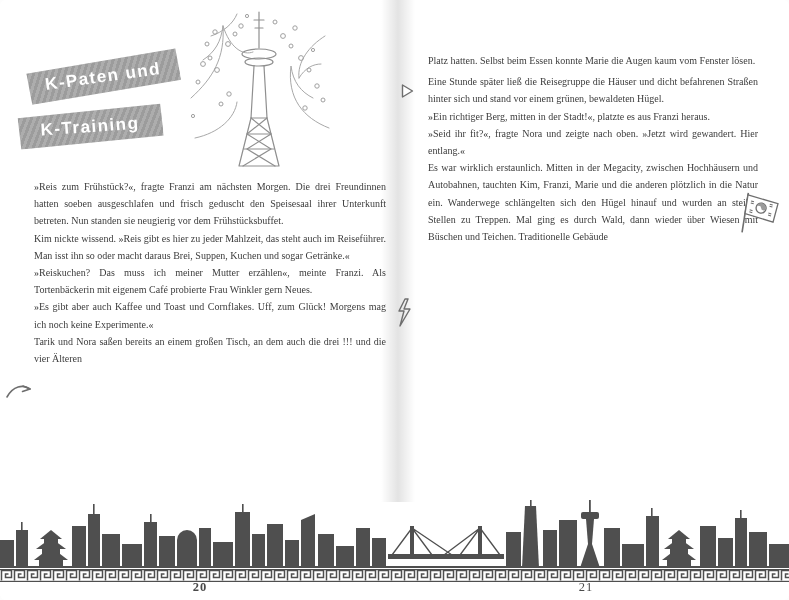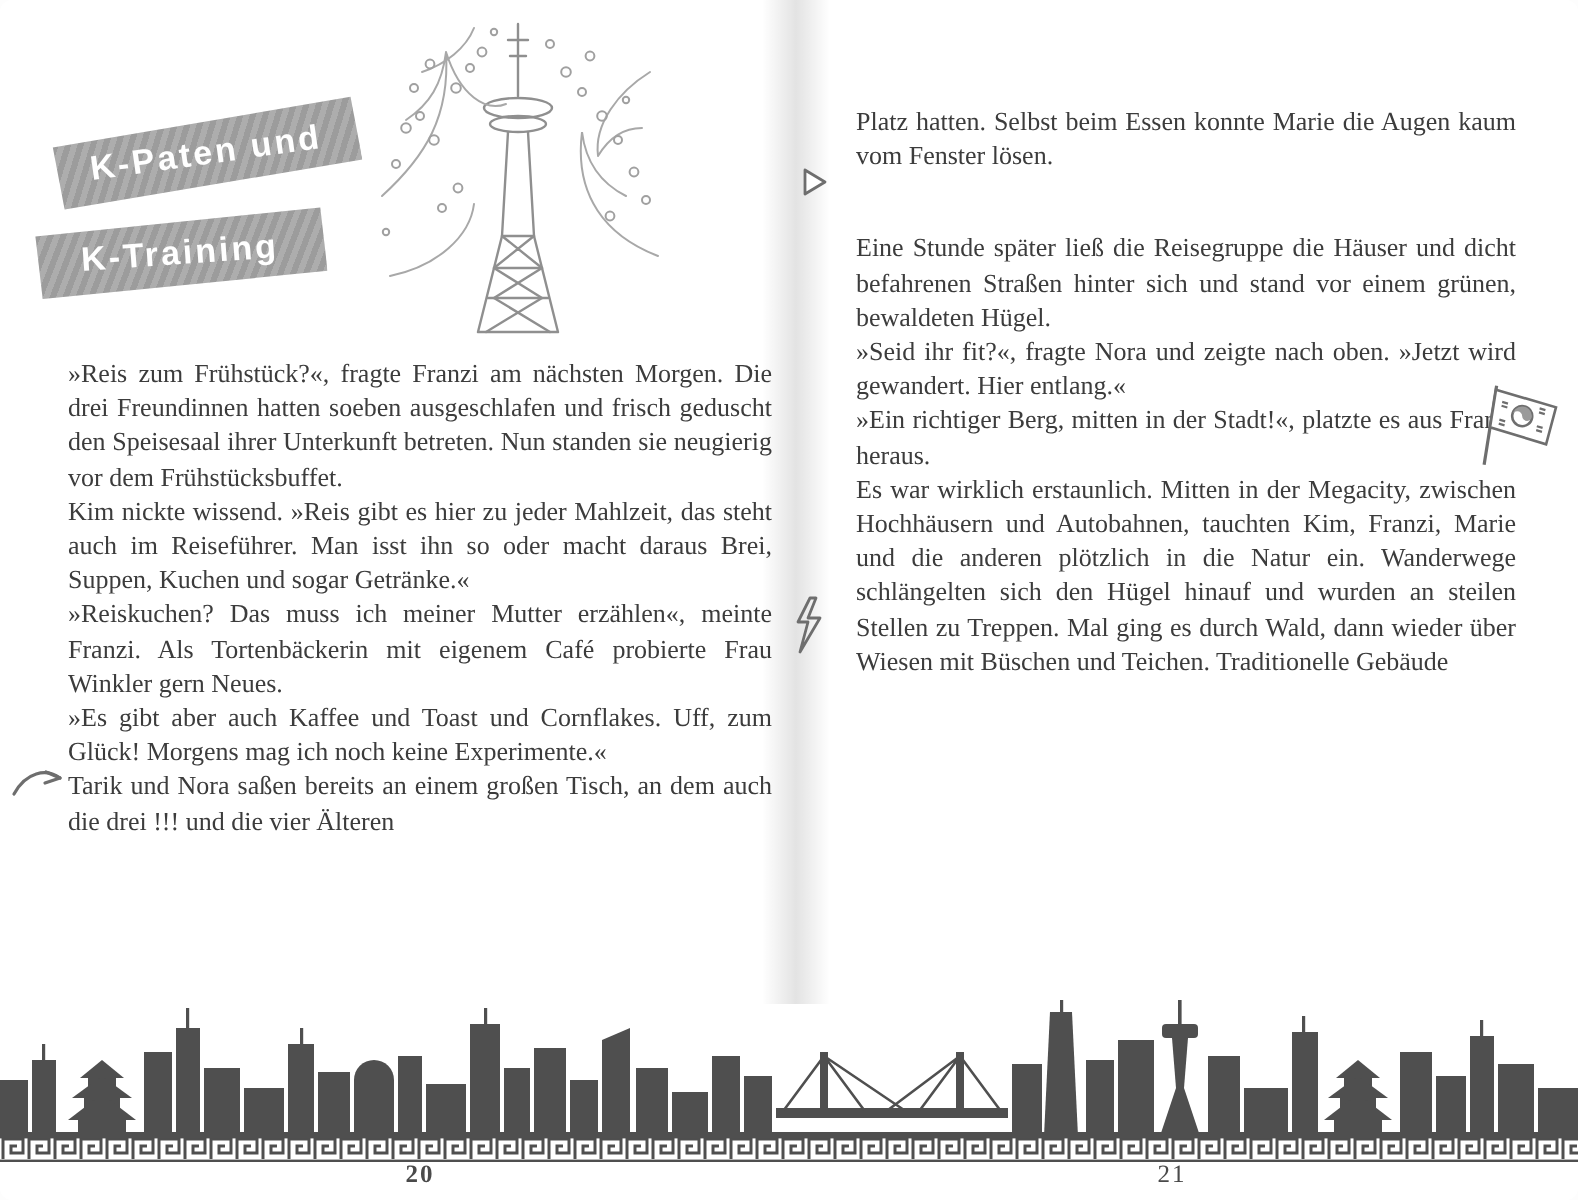--- a/index.html
+++ b/index.html
@@ -22,32 +22,32 @@
     font-weight:700;font-size:17px;letter-spacing:1.5px;
     clip-path:polygon(1% 14%, 99% 2%, 100% 88%, 2% 99%);
   }
   .badge1{left:26px;top:58px;width:154px;height:37px;transform:rotate(-8deg);}
   .badge2{left:17px;top:108px;width:146px;height:37px;transform:rotate(-4deg);}
 
   .tower-illo{position:absolute;left:183px;top:6px;width:152px;height:168px;color:var(--sketch,#8f8f8f);}
 
   .body-text{position:absolute;color:var(--body-text,#3c3c3c);}
   .body-text p{
-    margin:0;font-size:13px;line-height:17.2px;text-align:justify;
+    margin:0;font-size:10px;line-height:17.2px;text-align:justify;
     hyphens:auto;-webkit-hyphens:auto;
   }
   .left-text{left:34px;top:178px;width:352px;}
   .right-text{left:428px;top:52px;width:330px;}
-  .right-text p.gap{margin-top:29px;}
+  .right-text p.gap{margin-top:4px;}
 
   .pagenum{
     position:absolute;text-align:center;font-size:12.5px;color:#4a4a4a;
     font-family:"Liberation Serif", serif;letter-spacing:1px;
   }
-  .pagenum-left{left:34px;top:580px;width:352px;font-weight:bold;}
+  .pagenum-left{left:24px;top:580px;width:352px;font-weight:bold;}
   .pagenum-right{left:430px;top:580px;width:312px;}
 
   .gutter{
     position:absolute;left:381px;top:0;width:34px;height:502px;
     background:linear-gradient(to right, rgba(0,0,0,0) 0%, rgba(0,0,0,0.11) 50%, rgba(0,0,0,0) 100%);
   }
 
   .skyline{position:absolute;left:0;top:500px;width:789px;height:68px;color:var(--skyline,#4f4f4f);}
   .meander{position:absolute;left:0;top:568px;width:789px;height:13px;color:var(--skyline,#4f4f4f);}
 
@@ -126,22 +126,22 @@
       <p>Tarik und Nora saßen bereits an einem großen Tisch, an dem auch die drei !!! und die vier Älteren</p>
     </div>
 
     <div class="pagenum pagenum-left">20</div>
   </div>
 
   <div>
     <div class="body-text right-text">
       <p>Platz hatten. Selbst beim Essen konnte Marie die Augen kaum vom Fenster lösen.</p>
       <p class="gap">Eine Stunde später ließ die Reisegruppe die Häuser und dicht befahrenen Straßen hinter sich und stand vor einem grünen, bewaldeten Hügel.</p>
+      <p>»Ein richtiger Berg, mitten in der Stadt!«, platzte es aus Franzi heraus.</p>
       <p>»Seid ihr fit?«, fragte Nora und zeigte nach oben. »Jetzt wird gewandert. Hier entlang.«</p>
-      <p>»Ein richtiger Berg, mitten in der Stadt!«, platzte es aus Franzi heraus.</p>
       <p>Es war wirklich erstaunlich. Mitten in der Megacity, zwischen Hochhäusern und Autobahnen, tauchten Kim, Franzi, Marie und die anderen plötzlich in die Natur ein. Wanderwege schlängelten sich den Hügel hinauf und wurden an steilen Stellen zu Treppen. Mal ging es durch Wald, dann wieder über Wiesen mit Büschen und Teichen. Traditionelle Gebäude</p>
     </div>
     <div class="pagenum pagenum-right">21</div>
   </div>
 
   <div class="gutter"></div>
 
   <div class="doodle arrow-doodle">
     <svg viewBox="0 0 28 22" width="28" height="22">
       <path d="M2,17 C8,6 18,4 25,9" stroke="currentColor" fill="none" stroke-width="1.6" stroke-linecap="round"></path>

